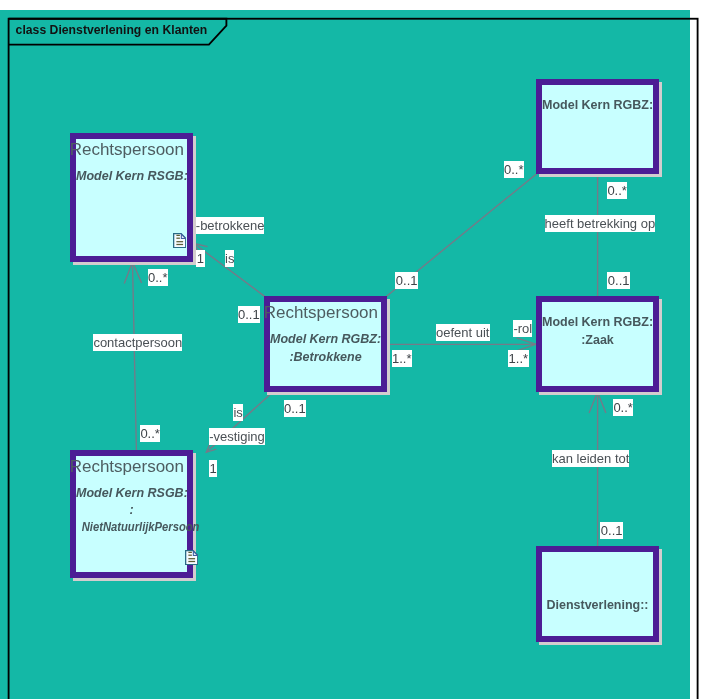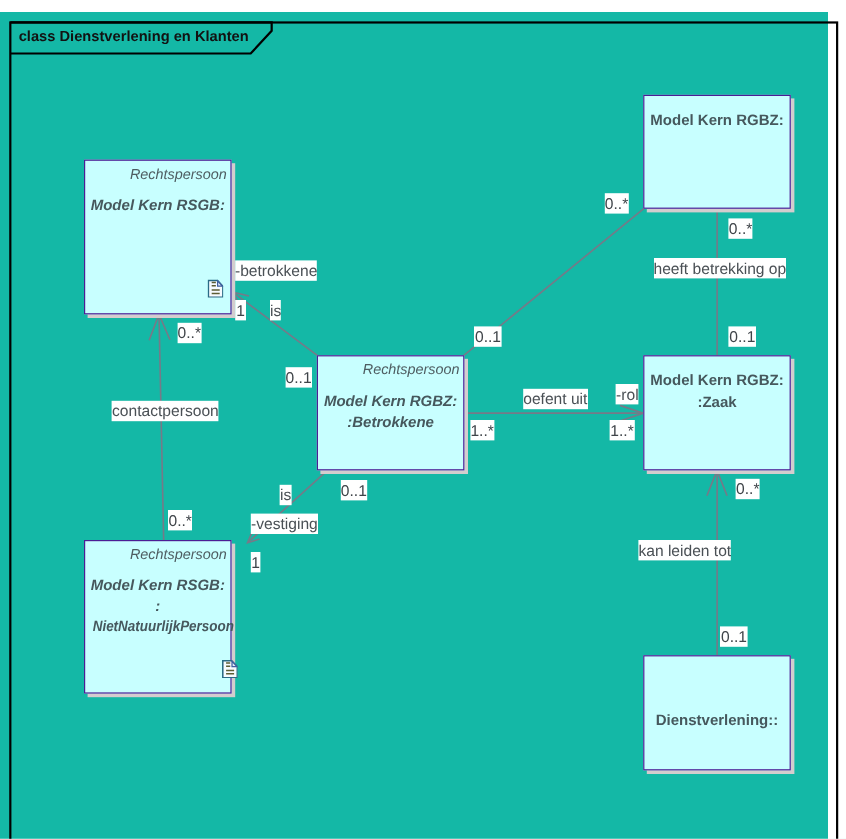--- a/index.html
+++ b/index.html
@@ -9,23 +9,23 @@
   #canvas{position:relative;width:690px;height:699px;background:#14b8a6;margin-top:10px;}
 
   
   .frame{position:absolute;left:0;top:0;overflow:visible;}
   .tabwrap{position:absolute;left:0;top:0;}
   .tab-label{position:absolute;left:15.6px;top:12.4px;font-size:12.2px;font-weight:bold;
              line-height:16px;letter-spacing:0.02px;color:#121212;white-space:nowrap;}
 
   
   .node{position:absolute;box-sizing:border-box;background:#c8ffff;
-        border:1px solid #4c1d95;}
+        border:6px solid #4c1d95;}
   .node-shadow{position:absolute;background:#d3cdce;}
-  .stereo{position:absolute;right:3px;font-size:12px;font-style:italic;
+  .stereo{position:absolute;right:3px;font-size:17px;
           color:#4e5d61;white-space:nowrap;line-height:18px;}
   .nm{position:absolute;left:0;right:0;text-align:center;font-size:12.5px;
       font-weight:bold;color:#46585d;white-space:nowrap;line-height:18px;}
   .nm.it{font-style:italic;}
   .nm.cond{transform:scaleX(0.897);}
   .lbl{position:absolute;font-size:13px;color:#4a5055;white-space:nowrap;
        line-height:17px;background:#fff;}
   .mult{position:absolute;font-size:13px;color:#3f4449;white-space:nowrap;
         line-height:17px;background:#fff;padding:0 0.5px;}
   svg.conn{position:absolute;left:0;top:0;width:705px;height:699px;overflow:visible;}
@@ -147,17 +147,17 @@
   <div class="lbl" style="left:436.0px;top:314.0px">oefent uit</div>
   <div class="lbl" style="left:513.4px;top:309.8px">-rol</div>
   <div class="mult" style="left:391.5px;top:340.4px">1..*</div>
   <div class="mult" style="left:508.1px;top:340.2px">1..*</div>
 
   <div class="lbl" style="left:233.4px;top:393.6px">is</div>
   <div class="lbl" style="left:209.2px;top:417.8px">-vestiging</div>
   <div class="mult" style="left:208.9px;top:449.6px">1</div>
   <div class="mult" style="left:283.5px;top:389.6px">0..1</div>
 
-  <div class="lbl" style="left:532px;top:439.6px">kan leiden tot</div>
+  <div class="lbl" style="left:552px;top:439.6px">kan leiden tot</div>
   <div class="mult" style="left:612.9px;top:389.2px">0..*</div>
   <div class="mult" style="left:600.3px;top:511.8px">0..1</div>
 
 </div>
 
 </body></html>

